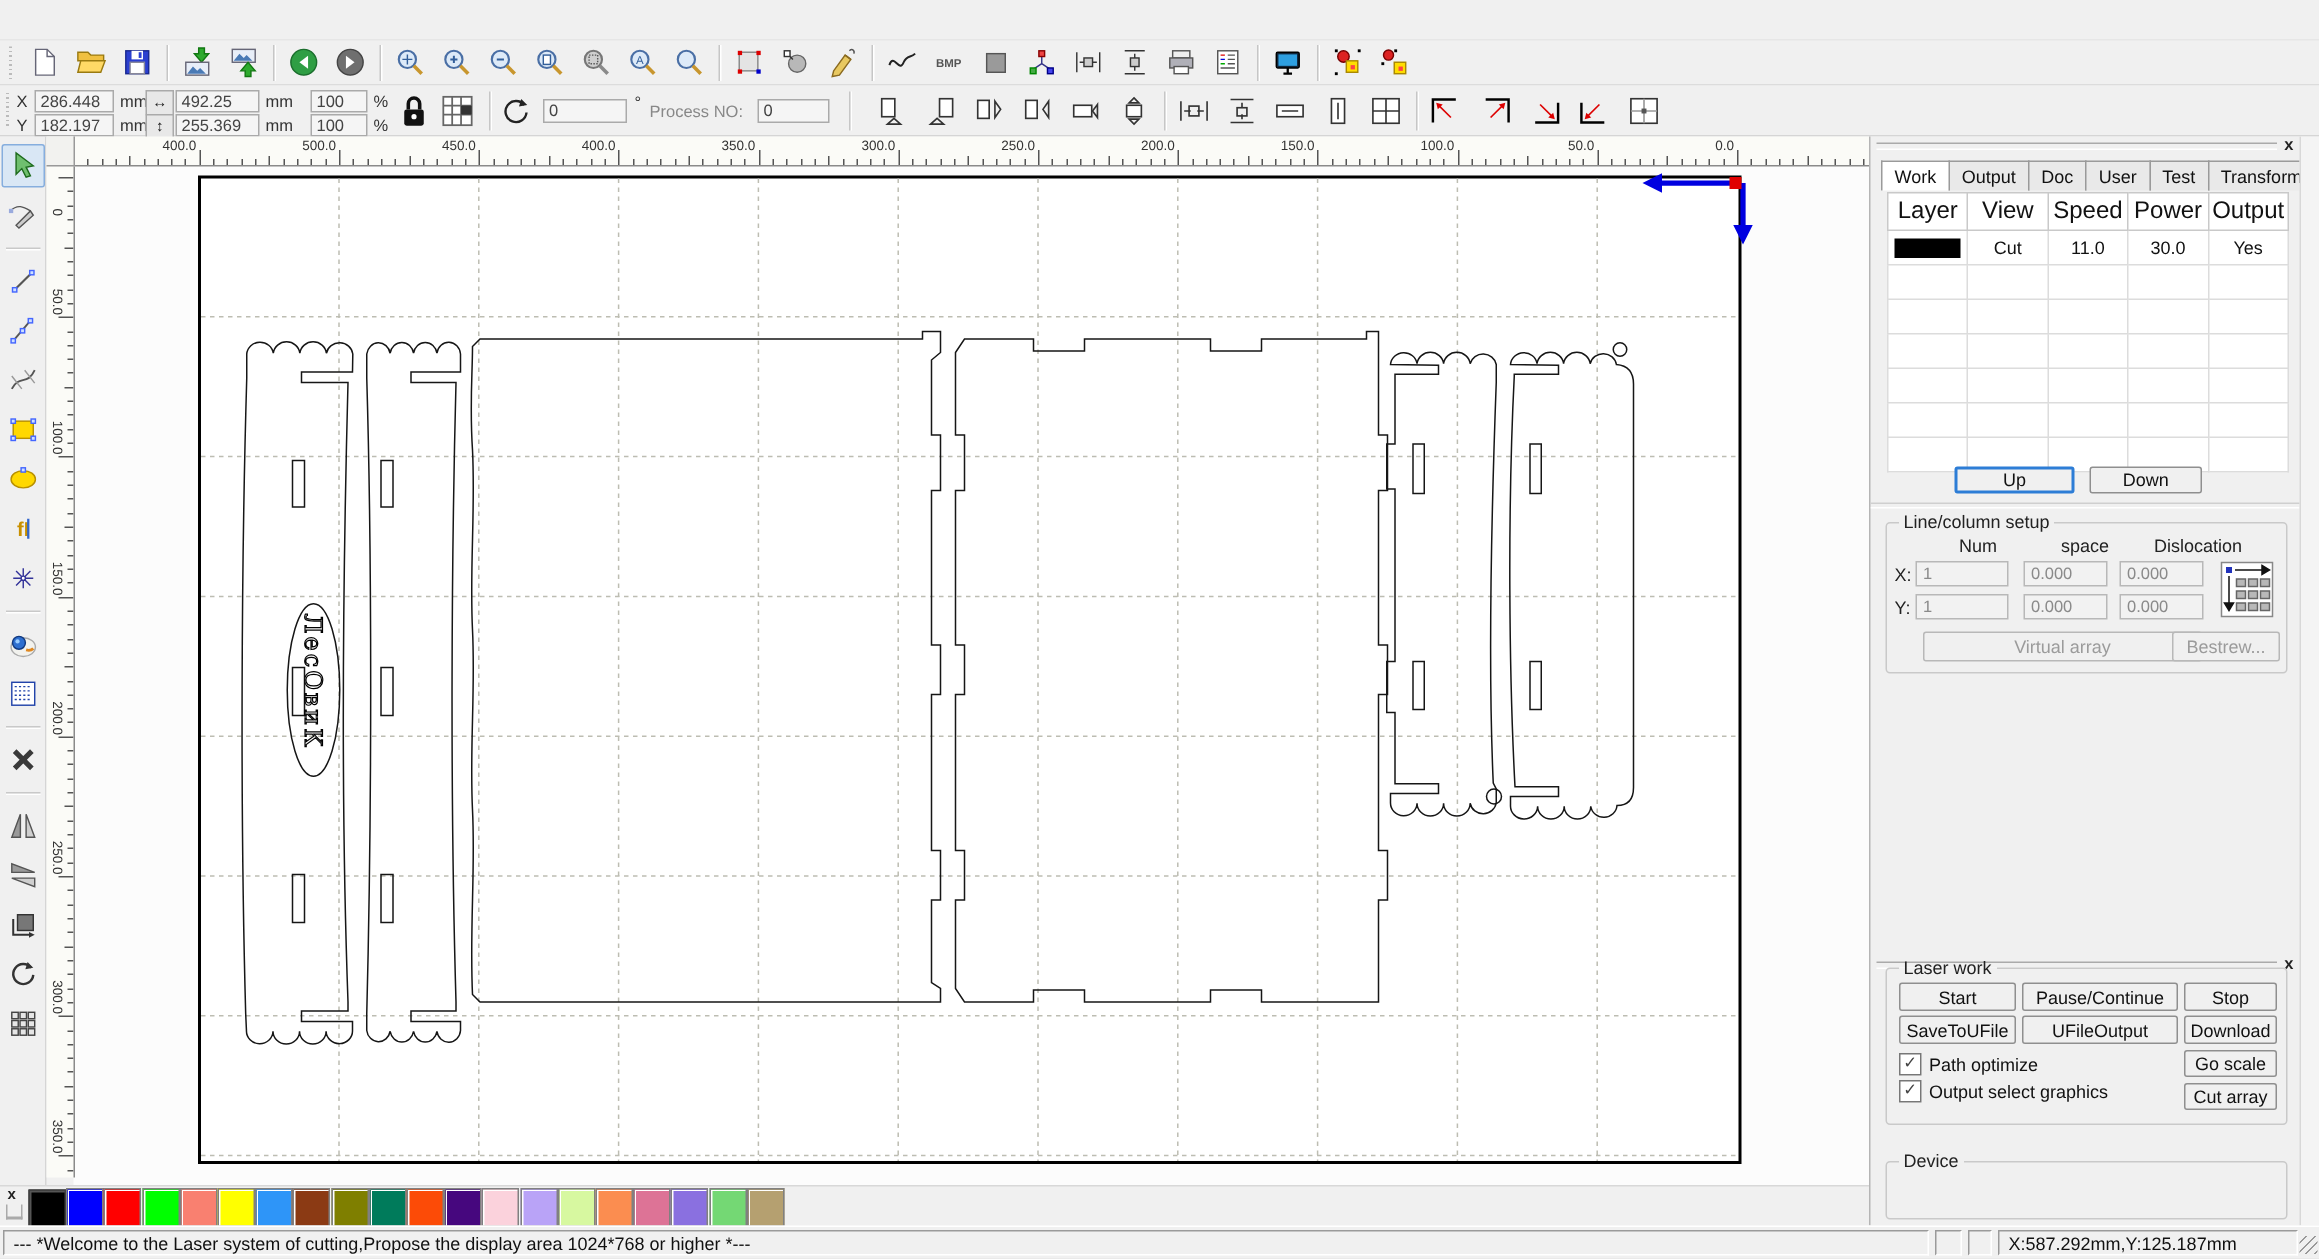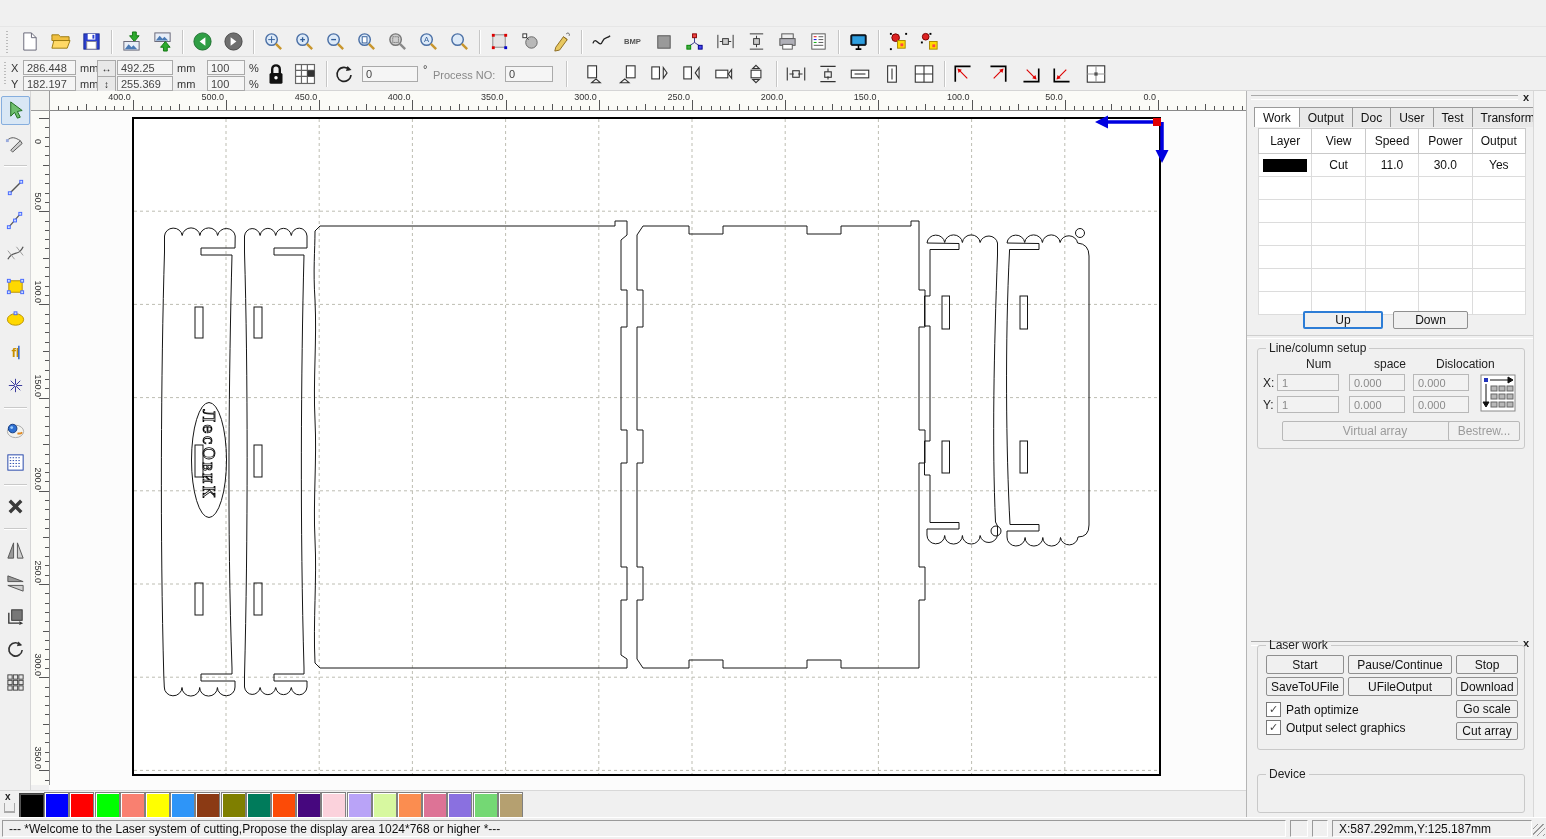--- a/index.html
+++ b/index.html
@@ -36,21 +36,21 @@
 .rl-label{position:absolute;left:12px;width:26px;text-align:right;font-size:9px;color:#333;transform:rotate(90deg);transform-origin:0 0;}
 .canvas{position:absolute;left:49px;top:110px;width:1197px;height:680px;background:#fcfcfc;}
 
 .panel{position:absolute;left:1246px;top:91px;width:287px;height:726px;background:#f0f0f0;border-left:1px solid #b5b5b5;overflow:hidden;}
 .splitter{position:absolute;left:4px;right:16px;height:3px;border-top:1px solid #aaa;border-bottom:1px solid #fff;}
 .pclose{position:absolute;right:5px;font-size:11px;font-weight:bold;color:#222;line-height:10px;cursor:default;}
 .tabs{position:absolute;left:7px;top:16px;display:flex;}
 .tab{border:1px solid #9a9a9a;border-bottom:none;background:#e9e9e9;padding:3px 8px 2px 8px;font-size:12px;margin-right:-1px;position:relative;}
 .tab.active{background:#fff;z-index:2;}
 .ltable{position:absolute;left:11px;top:37px;width:268px;height:177px;background:#fff;border:1px solid #999;border-collapse:collapse;table-layout:fixed;}
-.ltable th{font-weight:normal;font-size:12px;border:1px solid #c9c9c9;height:22px;background:#fff;}
+.ltable th{font-weight:normal;font-size:16px;border:1px solid #c9c9c9;height:22px;background:#fff;}
 .ltable td{border:1px solid #dcdcdc;height:20px;font-size:12px;text-align:center;}
 .layer-swatch{width:44px;height:13px;margin:0 auto;}
 .b3d{position:absolute;background:#f0f0f0;border:1px solid #8f8f8f;border-radius:2px;font-size:12px;display:flex;align-items:center;justify-content:center;box-sizing:border-box;color:#111;}
 .b3d.focusd{border:2px solid #2d7dd6;}
 .b3d.disabled{color:#9b9b9b;border-color:#b8b8b8;}
 .hsep{position:absolute;left:0;right:0;height:2px;border-top:1px solid #cfcfcf;border-bottom:1px solid #fff;}
 fieldset.grp{position:absolute;border:1px solid #c9c9c9;border-radius:3px;margin:0;padding:0;box-sizing:border-box;background:#f0f0f0;}
 fieldset.grp legend{font-size:12px;color:#222;margin-left:8px;padding:0 3px;}
 .ginput{position:absolute;height:17px;border:1px solid #b8b8b8;background:#f2f2f2;color:#8a8a8a;font-size:11px;font-family:"Liberation Sans",sans-serif;padding:0 4px;box-sizing:border-box;}
 .glab{position:absolute;font-size:12px;color:#222;}

